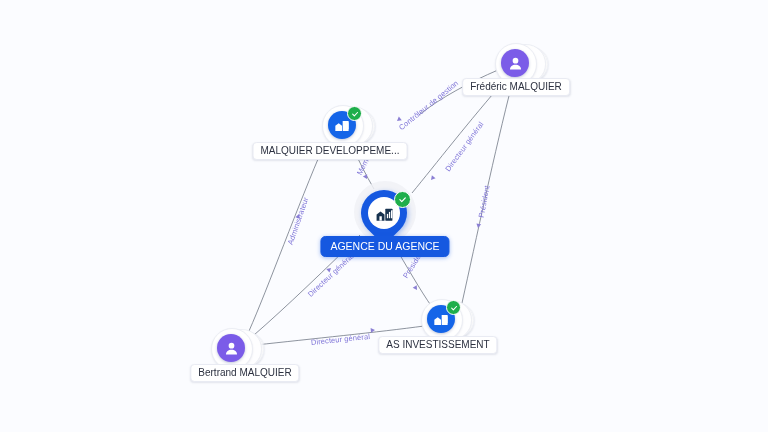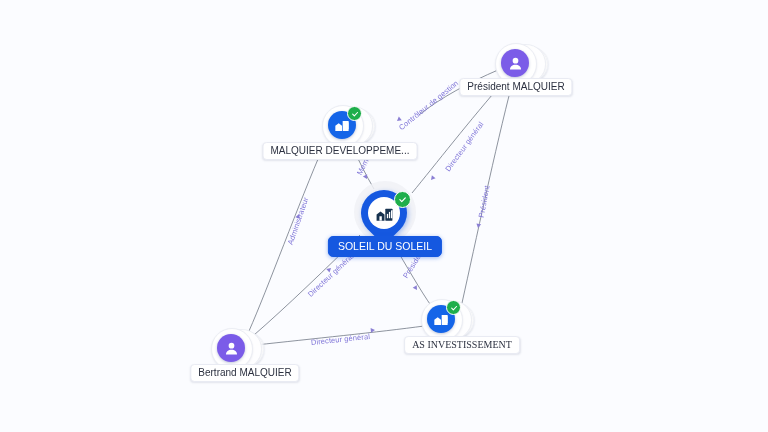--- a/index.html
+++ b/index.html
@@ -201,21 +201,21 @@
               <rect x="5.6" y="15.5" width="3" height="5.5" fill="#ffffff"></rect>
             </svg>
           </div>
           <div class="pin-check" style="background: rgb(30, 174, 75);">
             <svg width="9" height="9" viewBox="0 0 24 24">
               <path d="M5 12.5 L10 17.5 L19.5 7.5" stroke="#ffffff" stroke-width="3.2" fill="none" stroke-linecap="round" stroke-linejoin="round"></path>
             </svg>
           </div>
         </div>
       </div>
-      <div class="node-label primary" style="left: 385px; top: 236px; background: rgb(21, 88, 224); border-color: rgb(21, 88, 224);">SOLEIL DU SOLEIL</div>
+      <div class="node-label primary" style="left: 385px; top: 236px; background: rgb(21, 88, 224); border-color: rgb(21, 88, 224);">AGENCE DU AGENCE</div>
       <div class="node" style="left: 345px; top: 125px;">
         <div class="node-stack" style="width: 46px; height: 40px; left: 0px; top: 0px;">
           <div class="stack-card" style="width: 32px; height: 32px; left: 20px; top: 4px; opacity: 0.55;"></div>
           <div class="stack-card" style="width: 35px; height: 35px; left: 16px; top: 2.5px; opacity: 0.75;"></div>
           <div class="stack-card" style="width: 38px; height: 38px; left: 11px; top: 1px; opacity: 0.95;"></div>
           <div class="stack-card" style="width: 40px; height: 40px; left: 0px; top: 0px;"></div>
           <div class="node-disc company" style="width: 28px; height: 28px; left: 6px; top: 6px; background: rgb(21, 101, 232);">
             <svg width="16" height="16" viewBox="0 0 24 24">
               <path fill="#ffffff" d="M2 13.2 L7 9.4 L12 13.2 V21 H2 Z"></path>
               <rect x="13" y="6" width="9" height="15" rx="0.6" fill="#ffffff"></rect>
@@ -225,21 +225,21 @@
               <rect x="5.6" y="15.5" width="3" height="5.5" fill="#ffffff"></rect>
             </svg>
           </div>
           <div class="check-badge" style="width: 13px; height: 13px; left: 25px; top: 1px; background: rgb(30, 174, 75);">
             <svg width="8" height="8" viewBox="0 0 24 24">
               <path d="M5 12.5 L10 17.5 L19.5 7.5" stroke="#ffffff" stroke-width="3.2" fill="none" stroke-linecap="round" stroke-linejoin="round"></path>
             </svg>
           </div>
         </div>
       </div>
-      <div class="node-label" style="left: 340px; top: 142px;">MALQUIER DEVELOPPEME...</div>
+      <div class="node-label" style="left: 330px; top: 142px;">MALQUIER DEVELOPPEME...</div>
       <div class="node" style="left: 444px; top: 319px;">
         <div class="node-stack" style="width: 46px; height: 40px; left: 0px; top: 0px;">
           <div class="stack-card" style="width: 32px; height: 32px; left: 20px; top: 4px; opacity: 0.55;"></div>
           <div class="stack-card" style="width: 35px; height: 35px; left: 16px; top: 2.5px; opacity: 0.75;"></div>
           <div class="stack-card" style="width: 38px; height: 38px; left: 11px; top: 1px; opacity: 0.95;"></div>
           <div class="stack-card" style="width: 40px; height: 40px; left: 0px; top: 0px;"></div>
           <div class="node-disc company" style="width: 28px; height: 28px; left: 6px; top: 6px; background: rgb(21, 101, 232);">
             <svg width="16" height="16" viewBox="0 0 24 24">
               <path fill="#ffffff" d="M2 13.2 L7 9.4 L12 13.2 V21 H2 Z"></path>
               <rect x="13" y="6" width="9" height="15" rx="0.6" fill="#ffffff"></rect>
@@ -249,36 +249,36 @@
               <rect x="5.6" y="15.5" width="3" height="5.5" fill="#ffffff"></rect>
             </svg>
           </div>
           <div class="check-badge" style="width: 13px; height: 13px; left: 25px; top: 1px; background: rgb(30, 174, 75);">
             <svg width="8" height="8" viewBox="0 0 24 24">
               <path d="M5 12.5 L10 17.5 L19.5 7.5" stroke="#ffffff" stroke-width="3.2" fill="none" stroke-linecap="round" stroke-linejoin="round"></path>
             </svg>
           </div>
         </div>
       </div>
-      <div class="node-label" style="left: 462px; top: 336px; font-family: Liberation Serif, serif;">AS INVESTISSEMENT</div>
+      <div class="node-label" style="left: 438px; top: 336px;">AS INVESTISSEMENT</div>
       <div class="node" style="left: 518px; top: 63px;">
         <div class="node-stack" style="width: 46px; height: 40px; left: 0px; top: 0px;">
           <div class="stack-card" style="width: 32px; height: 32px; left: 20px; top: 4px; opacity: 0.55;"></div>
           <div class="stack-card" style="width: 35px; height: 35px; left: 16px; top: 2.5px; opacity: 0.75;"></div>
           <div class="stack-card" style="width: 38px; height: 38px; left: 11px; top: 1px; opacity: 0.95;"></div>
           <div class="stack-card" style="width: 40px; height: 40px; left: 0px; top: 0px;"></div>
           <div class="node-disc person" style="width: 28px; height: 28px; left: 6px; top: 6px; background: rgb(123, 92, 232);">
             <svg width="17" height="17" viewBox="0 0 24 24">
               <circle cx="12" cy="8" r="4" fill="#ffffff"></circle>
               <path fill="#ffffff" d="M4.2 20.5 C4.2 16.2 7.6 13.8 12 13.8 C16.4 13.8 19.8 16.2 19.8 20.5 Z"></path>
             </svg>
           </div>
         </div>
       </div>
-      <div class="node-label" style="left: 516px; top: 78px;">Président MALQUIER</div>
+      <div class="node-label" style="left: 516px; top: 78px;">Frédéric MALQUIER</div>
       <div class="node" style="left: 234px; top: 348px;">
         <div class="node-stack" style="width: 46px; height: 40px; left: 0px; top: 0px;">
           <div class="stack-card" style="width: 32px; height: 32px; left: 20px; top: 4px; opacity: 0.55;"></div>
           <div class="stack-card" style="width: 35px; height: 35px; left: 16px; top: 2.5px; opacity: 0.75;"></div>
           <div class="stack-card" style="width: 38px; height: 38px; left: 11px; top: 1px; opacity: 0.95;"></div>
           <div class="stack-card" style="width: 40px; height: 40px; left: 0px; top: 0px;"></div>
           <div class="node-disc person" style="width: 28px; height: 28px; left: 6px; top: 6px; background: rgb(123, 92, 232);">
             <svg width="17" height="17" viewBox="0 0 24 24">
               <circle cx="12" cy="8" r="4" fill="#ffffff"></circle>
               <path fill="#ffffff" d="M4.2 20.5 C4.2 16.2 7.6 13.8 12 13.8 C16.4 13.8 19.8 16.2 19.8 20.5 Z"></path>

